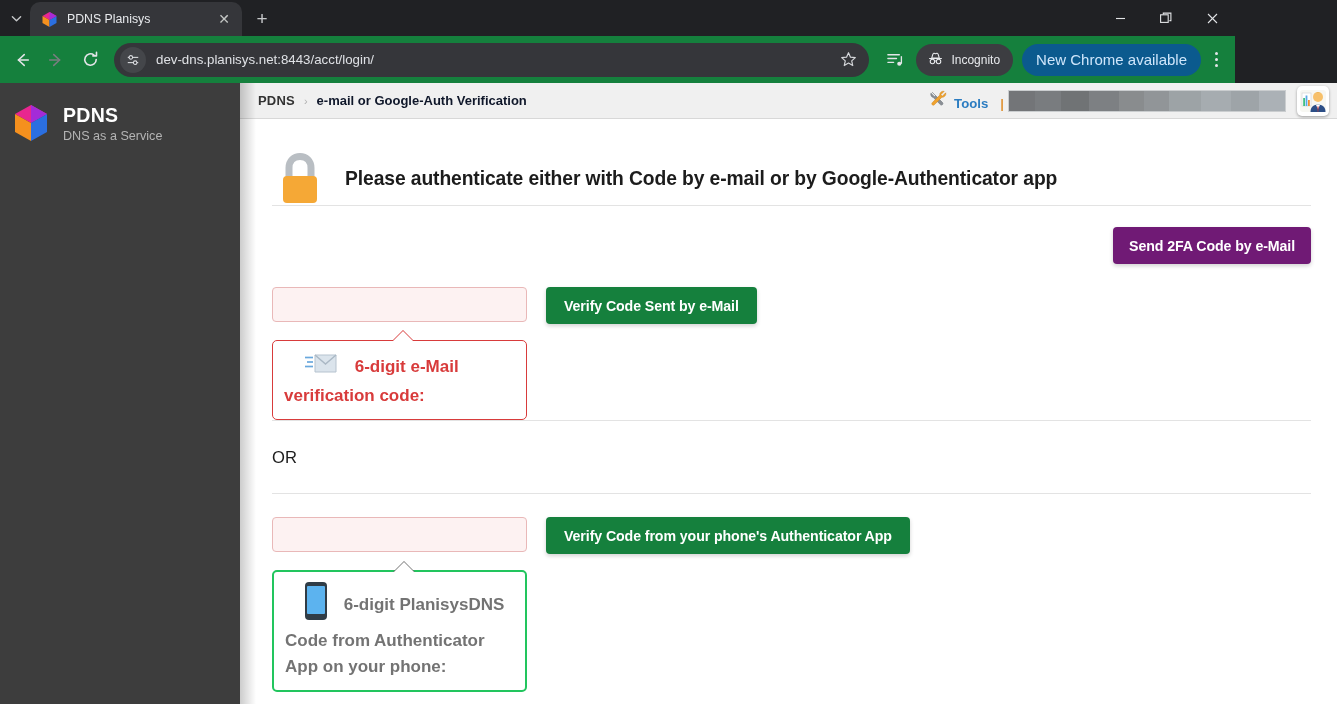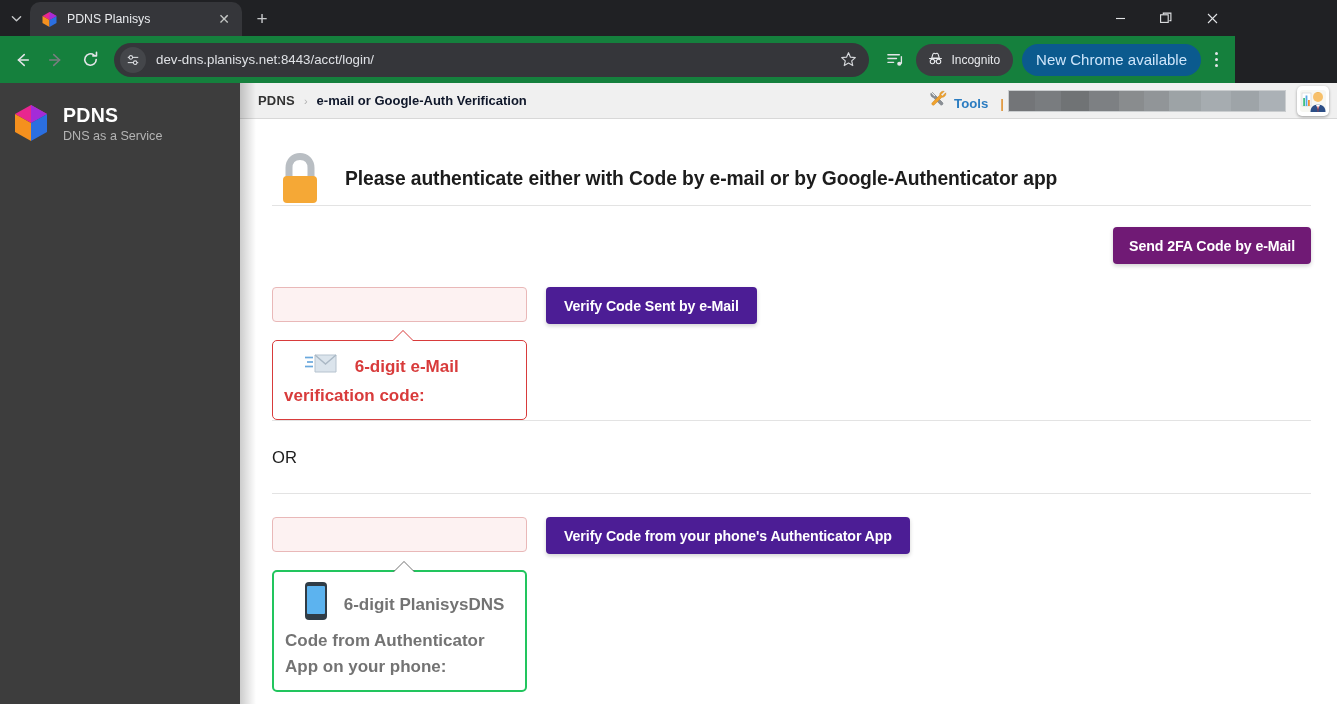--- a/index.html
+++ b/index.html
@@ -189,21 +189,21 @@
   .rule1 { margin-top: 34px; }
 
   .btn-row { display: flex; justify-content: flex-end; padding: 21px 0 0 0; }
   .btn {
     border: none; border-radius: 4px; color: #ffffff;
     font-size: 14.2px; font-weight: bold; letter-spacing: -.1px;
     cursor: pointer; font-family: "Liberation Sans", sans-serif;
     box-shadow: 0 2px 4px rgba(0,0,0,.18);
   }
   .btn-blue { background: #701a75; height: 37px; padding: 0 16px; }
-  .btn-green { background: #4c1d95; height: 37px; padding: 8px 18px; }
+  .btn-green { background: #15803d; height: 37px; padding: 8px 18px; }
 
   .fieldrow { display: flex; align-items: flex-start; gap: 19px; padding-top: 23px; }
   .field-col { width: 255px; flex: 0 0 255px; }
   .code-input {
     width: 255px; height: 35px; border-radius: 4px;
     background: #fdf2f2; font-size: 14px; padding: 0 10px;
     font-family: "Liberation Sans", sans-serif; outline: none;
   }
   .code-input.err { border: 1px solid #e9b8b8; }
   .code-input.err2 { border: 1px solid #e9b8b8; }

